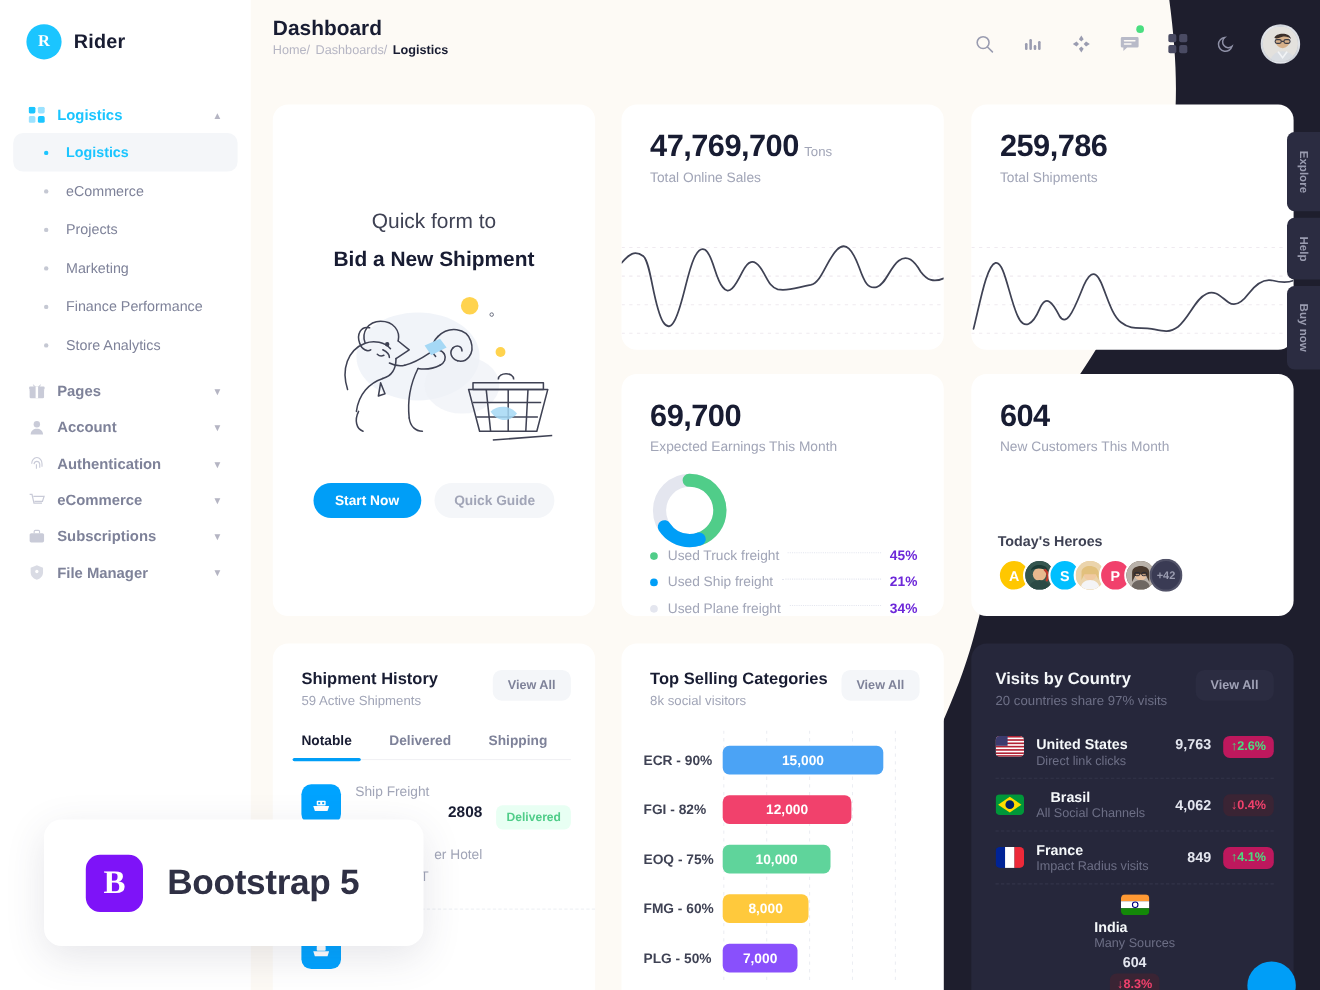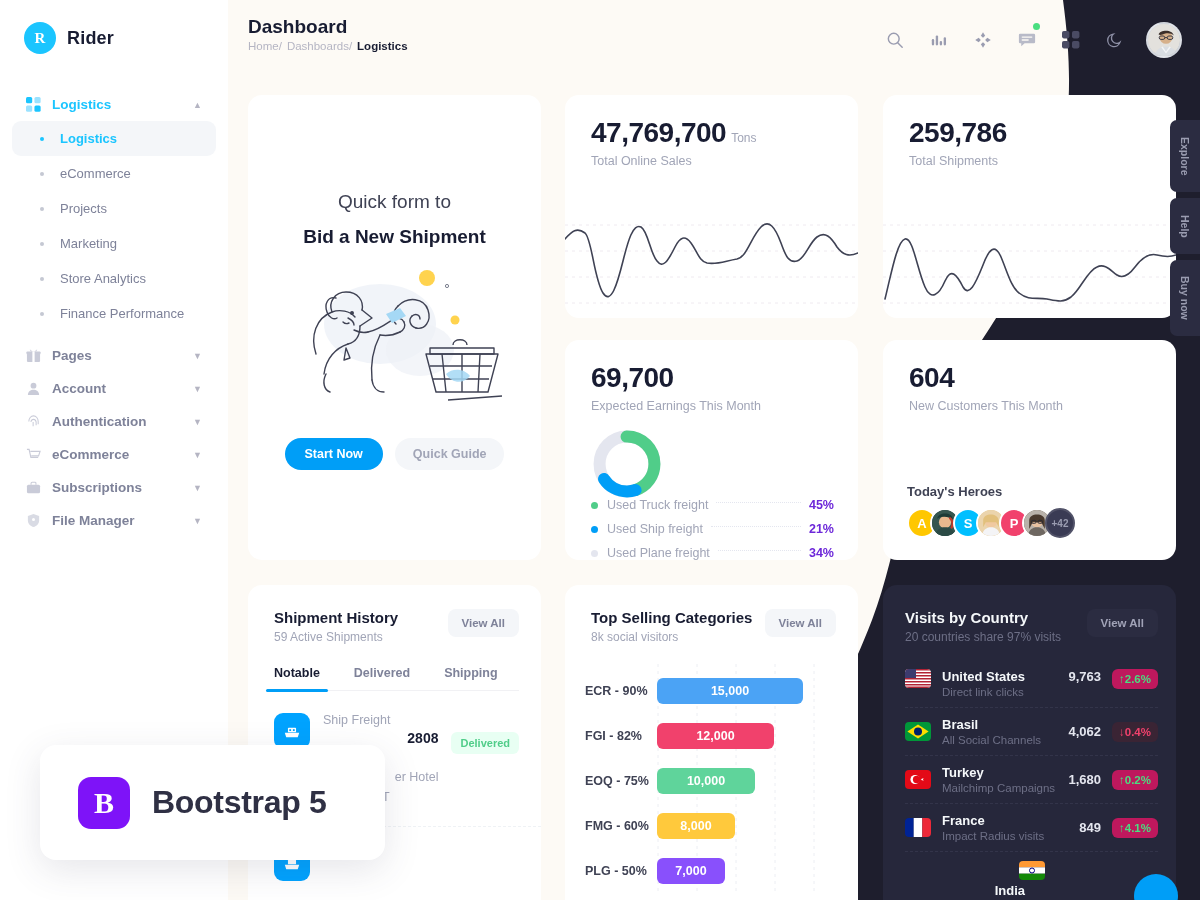--- a/index.html
+++ b/index.html
@@ -211,25 +211,25 @@
     <div class="sub-row">
       <span class="dot"></span>
       <span class="sub-label">Projects</span>
     </div>
     <div class="sub-row">
       <span class="dot"></span>
       <span class="sub-label">Marketing</span>
     </div>
     <div class="sub-row">
       <span class="dot"></span>
-      <span class="sub-label">Store Analytics</span>
+      <span class="sub-label">Finance Performance</span>
     </div>
     <div class="sub-row">
       <span class="dot"></span>
-      <span class="sub-label">Finance Performance</span>
+      <span class="sub-label">Store Analytics</span>
     </div>
 
     <div style="height:8px"></div>
 
     <div class="menu-row">
       <span class="mi">
         <svg width="15" height="15" viewBox="0 0 16 16" fill="#C9CBD8">
           <rect x="1" y="6" width="14" height="9" rx="1.2"></rect>
               <rect x="0.5" y="3.6" width="15" height="3.2" rx="1"></rect>
           <rect x="6.8" y="3.6" width="2.4" height="11.4" fill="#fff"></rect>
@@ -689,43 +689,27 @@
 
     <div style="display:flex; align-items:center; gap:11px; padding:9px 0; border-bottom:1px dashed #33344A;">
       <span class="flag">
         <svg width="26" height="19" viewBox="0 0 26 19">
               <rect width="26" height="19" fill="#009739"></rect>
           <path d="M13 2.4 L23.6 9.5 L13 16.6 L2.4 9.5 Z" fill="#FEDD00"></path>
               <circle cx="13" cy="9.5" r="4" fill="#012169"></circle>
             </svg>
       </span>
       <span style="flex:1; min-width:0;">
-        <span class="ct-name" style="display:block;">Brasil</span>
+        <span class="ct-name" style="display:block;margin-left:13px;">Brasil</span>
         <span class="ct-sub" style="display:block;">All Social Channels</span>
       </span>
       <span class="ct-val">4,062</span>
       <span class="ct-chg down">↓<span>0.4%</span></span>
     </div>
 
-    <div style="display:flex; align-items:center; gap:11px; padding:9px 0; border-bottom:1px dashed #33344A;">
-      <span class="flag">
-        <svg width="26" height="19" viewBox="0 0 26 19">
-              <rect width="26" height="19" fill="#E30A17"></rect>
-          <circle cx="10" cy="9.5" r="4.6" fill="#fff"></circle>
-              <circle cx="11.6" cy="9.5" r="3.7" fill="#E30A17"></circle>
-          <path d="M15.6 9.5 L18.8 8.3 L16.9 11 L16.9 8 L18.8 10.7 Z" fill="#fff"></path>
-            </svg>
-      </span>
-      <span style="flex:1; min-width:0;">
-        <span class="ct-name" style="display:block;">Turkey</span>
-        <span class="ct-sub" style="display:block;">Mailchimp Campaigns</span>
-      </span>
-      <span class="ct-val">1,680</span>
-      <span class="ct-chg up">↑<span>0.2%</span></span>
-    </div>
 
     <div style="display:flex; align-items:center; gap:11px; padding:9px 0; border-bottom:1px dashed #33344A;">
       <span class="flag">
         <svg width="26" height="19" viewBox="0 0 26 19">
               <rect width="8.7" height="19" fill="#002395"></rect>
           <rect x="8.7" width="8.6" height="19" fill="#fff"></rect>
               <rect x="17.3" width="8.7" height="19" fill="#ED2939"></rect>
             </svg>
       </span>
       <span style="flex:1; min-width:0;">

